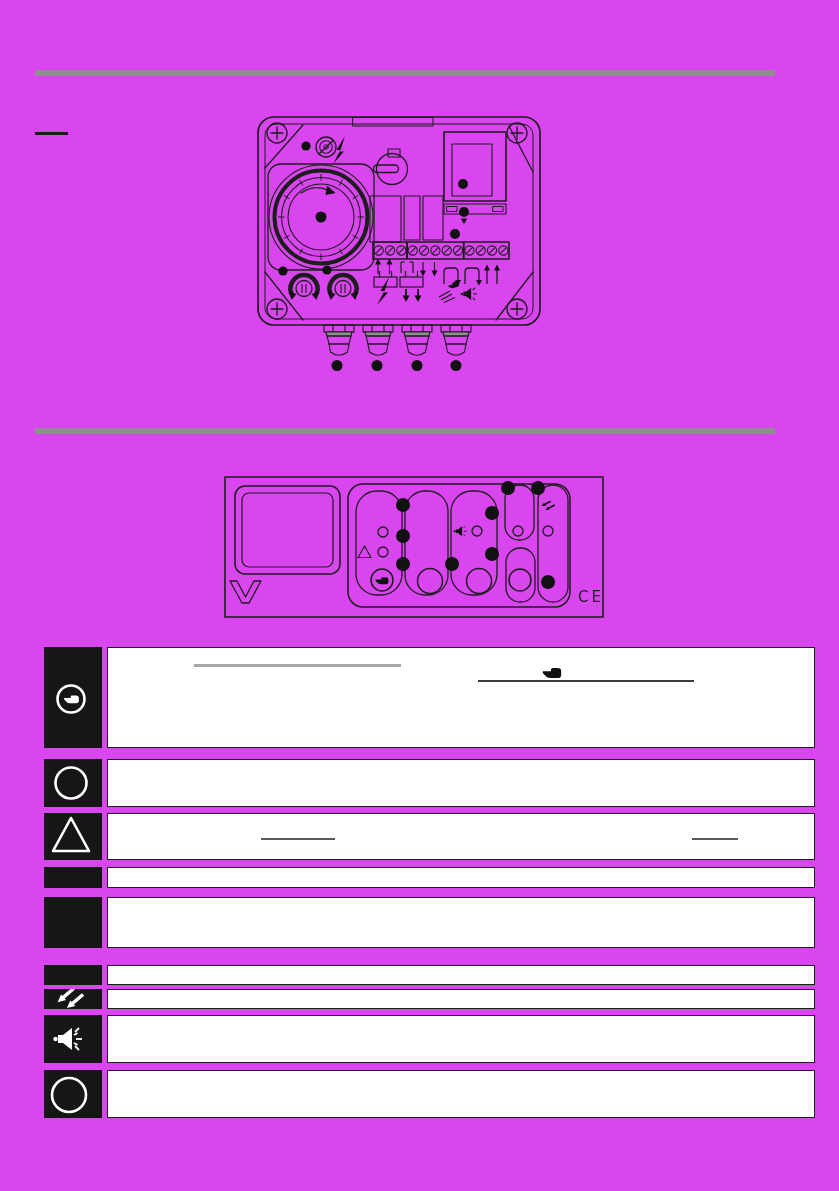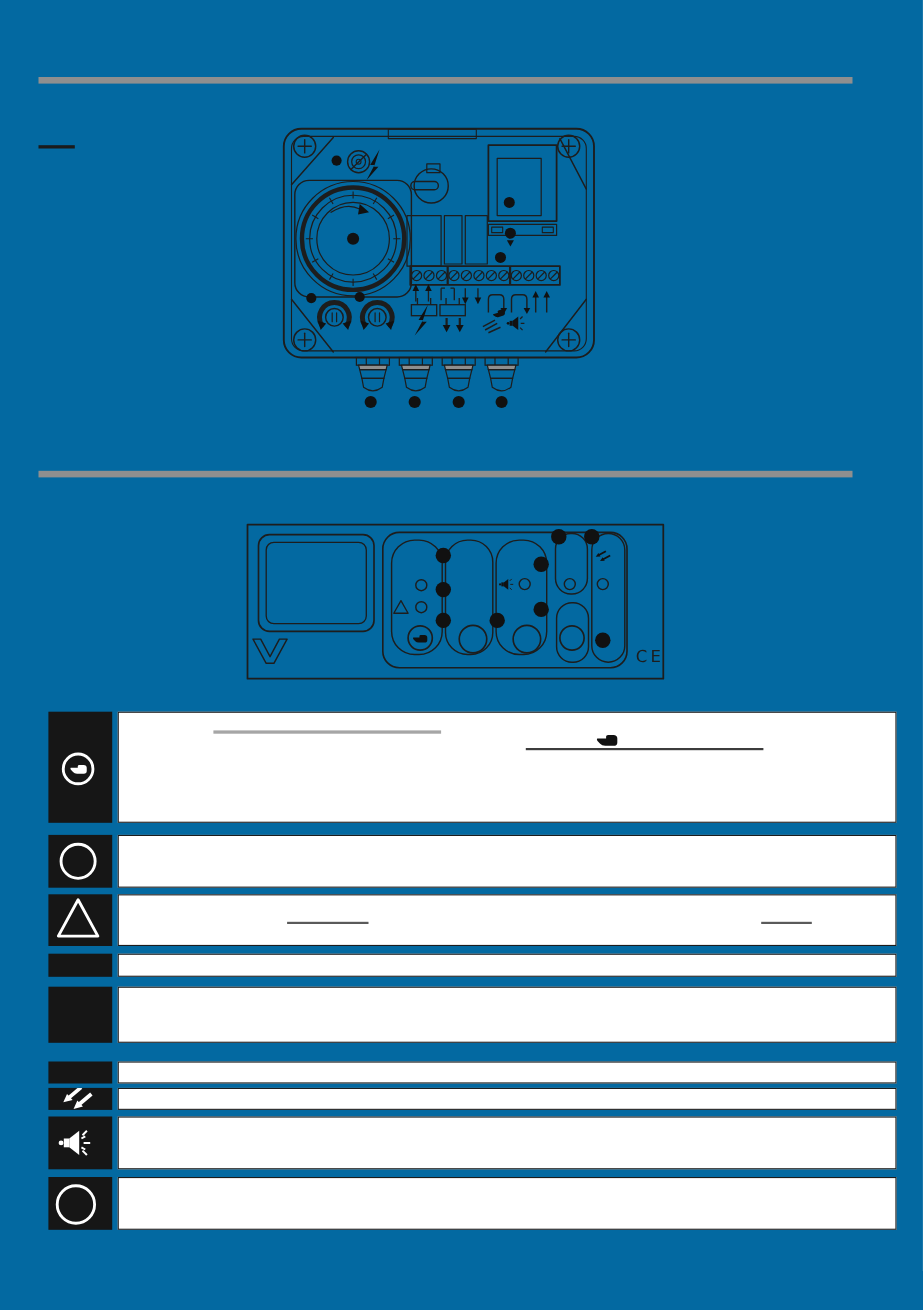--- a/index.html
+++ b/index.html
@@ -1,16 +1,16 @@
 <!DOCTYPE html>
 <html><head>
 <meta charset="utf-8">
 <style>
   html,body{margin:0;padding:0;background:#fff;}
-  .page{position:relative;width:839px;height:1191px;background:#0369a1;overflow:hidden;
+  .page{position:relative;width:839px;height:1191px;background:#d946ef;overflow:hidden;
         font-family:"DejaVu Sans",sans-serif;}
   .abs{position:absolute;}
   .bar{background:#8f8f8f;height:6px;width:740px;left:35px;}
   .rule{background:#1b1b1b;}
   
   .iconbox{left:44px;width:58px;background:#161616;}
   .cellbox{left:107px;width:708px;background:#fff;border:1.5px solid #1c1c1c;box-sizing:border-box;}
   .uline{position:absolute;}
   
   .s{stroke:#1d1d1d;fill:none;stroke-width:1.3;stroke-linecap:round;stroke-linejoin:round;}

